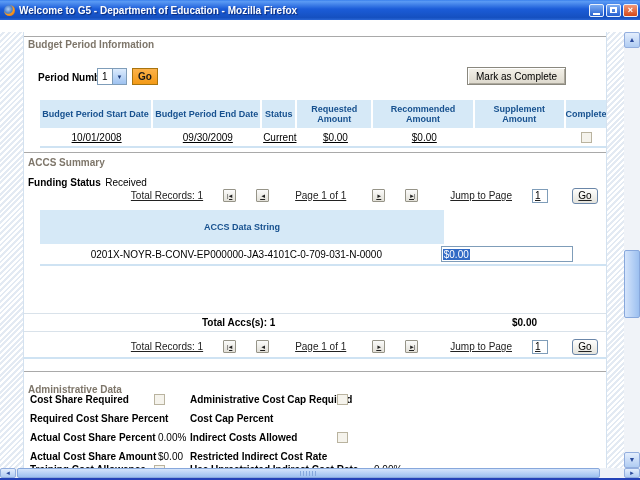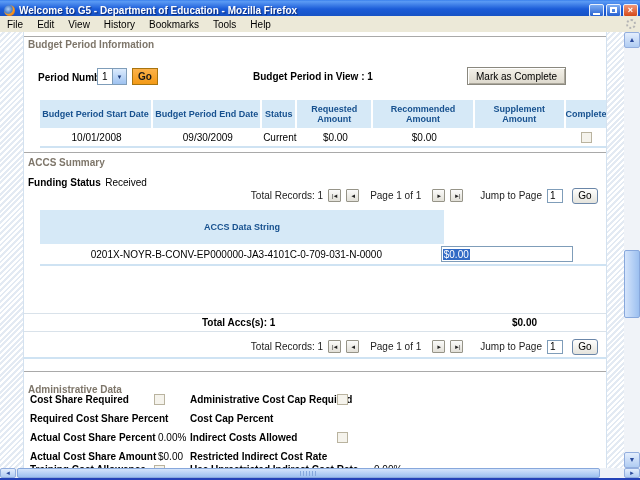--- a/index.html
+++ b/index.html
@@ -58,35 +58,35 @@
   .cb { position:absolute; width:11px; height:11px; background:#f5f3ec; border:1px solid #b9b39f; }
 
   
   .trow { display:flex;margin-left:16px; }
   .th { background:#d6e9f7; color:#17518f; font-weight:bold; font-size:9px; text-align:center;
     display:flex; align-items:center; justify-content:center; padding:2px; border-right:2px solid #fff; }
   .th:last-child { border-right:none; }
   .td { font-size:10px; color:#000; text-align:center; display:flex; align-items:center; justify-content:center; }
   .t1 { position:absolute; top:68px; left:0; width:582px; }
   .t1 .h { height:28px; }
-  .t1 .r { height:20px; border-bottom:2px solid #cfe3f3; }
+  .t1 .r { height:20px; border-bottom:2px solid #cfe3f3;text-decoration:underline; }
   .w1{width:114px}.w2{width:110px}.w3{width:35px}.w4{width:77px}.w5{width:102px}.w6{width:92px}.w7{width:40px}
   .t2 { position:absolute; top:178px; left:0; width:582px; }
   .t2 .h { height:34px; }
   .t2 .r { height:22px; border-bottom:2px solid #cfe3f3; }
   .wa{width:404px}.wb{width:178px}
   .cb-inline { position:static; display:inline-block; }
 
   .alloc-input { width:132px; height:16px; border:1px solid #7f9db9; background:#fff; font-size:10px;
     display:flex; align-items:center; padding-left:1px; }
   .sel { background:#316ac5; color:#fff; padding:0 1px; }
 
   
-  .pag { position:absolute; right:8px; height:17px; display:flex; align-items:center; gap:5px;
-    font-size:10px; color:#222; }
+  .pag { position:absolute; right:8px; height:17px; display:flex; align-items:center; gap:20px;
+    font-size:10px; color:#222;text-decoration:underline; }
   .pgbtn { width:13px; height:13px; background:linear-gradient(180deg,#fbfbfa,#e2e0d8);
     border:1px solid #969488; border-radius:1px; font-size:6px; color:#222;
     display:flex; align-items:center; justify-content:center; letter-spacing:-1px; }
   .pag .pagetext { margin:0 6px; }
   .pag .jumplbl { margin-left:12px; }
   .jump-input { width:16px; height:14px; border:1px solid #7f9db9; font-size:10px; padding:0 2px; }
   .btn-go2 { width:26px; height:16px; margin-left:4px; background:linear-gradient(180deg,#fefefd,#e4e3dc);
     border:1px solid #6a86a8; border-radius:3px; font-size:10px; color:#000;
     display:flex; align-items:center; justify-content:center; }
 
@@ -118,48 +118,37 @@
       <span class="wbtn minmax">
           <span class="min-glyph"></span>
         </span>
       <span class="wbtn minmax">
           <span class="max-glyph"></span>
         </span>
       <span class="wbtn close">×</span>
     </span>
   </div>
 
-  <div class="menubar">
-    <span class="menu-item">File</span>
-    <span class="menu-item">Edit</span>
-    <span class="menu-item">View</span>
-    <span class="menu-item">History</span>
-    <span class="menu-item">Bookmarks</span>
-    <span class="menu-item">Tools</span>
-    <span class="menu-item">Help</span>
-    <span class="throbber"></span>
-  </div>
 
   <div class="viewport">
     <div class="content">
 
       <div class="hr-grey" style="top:4px"></div>
 
       <div class="abs sec" style="left:4px;top:7px">Budget Period Information</div>
 
       <div class="abs lbl" style="left:14px;top:40px">
         <span>Period Number</span>
         <span class="req">*</span>
       </div>
       <div class="abs dd" style="left:73px;top:36px">
         <span class="dd-val">1</span>
         <span class="dd-btn">▼</span>
       </div>
       <div class="abs btn-orange" style="left:108px;top:36px">Go</div>
-      <div class="abs lbl" style="left:229px;top:39px">Budget Period in View : 1</div>
       <div class="abs btn-classic" style="left:443px;top:35px">Mark as Complete</div>
 
       <div class="t1">
         <div class="trow h">
           <div class="th w1">Budget Period Start Date</div>
           <div class="th w2">Budget Period End Date</div>
           <div class="th w3">Status</div>
           <div class="th w4">Requested Amount</div>
           <div class="th w5">Recommended Amount</div>
           <div class="th w6">Supplement Amount</div>

